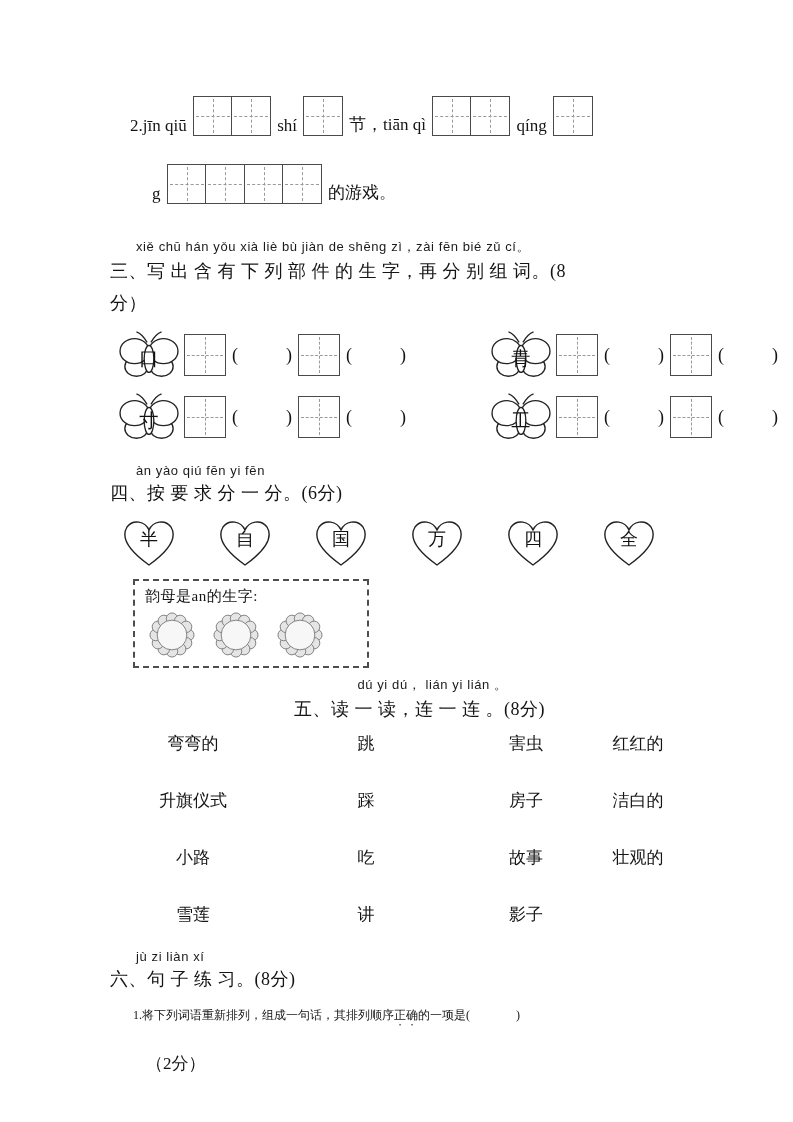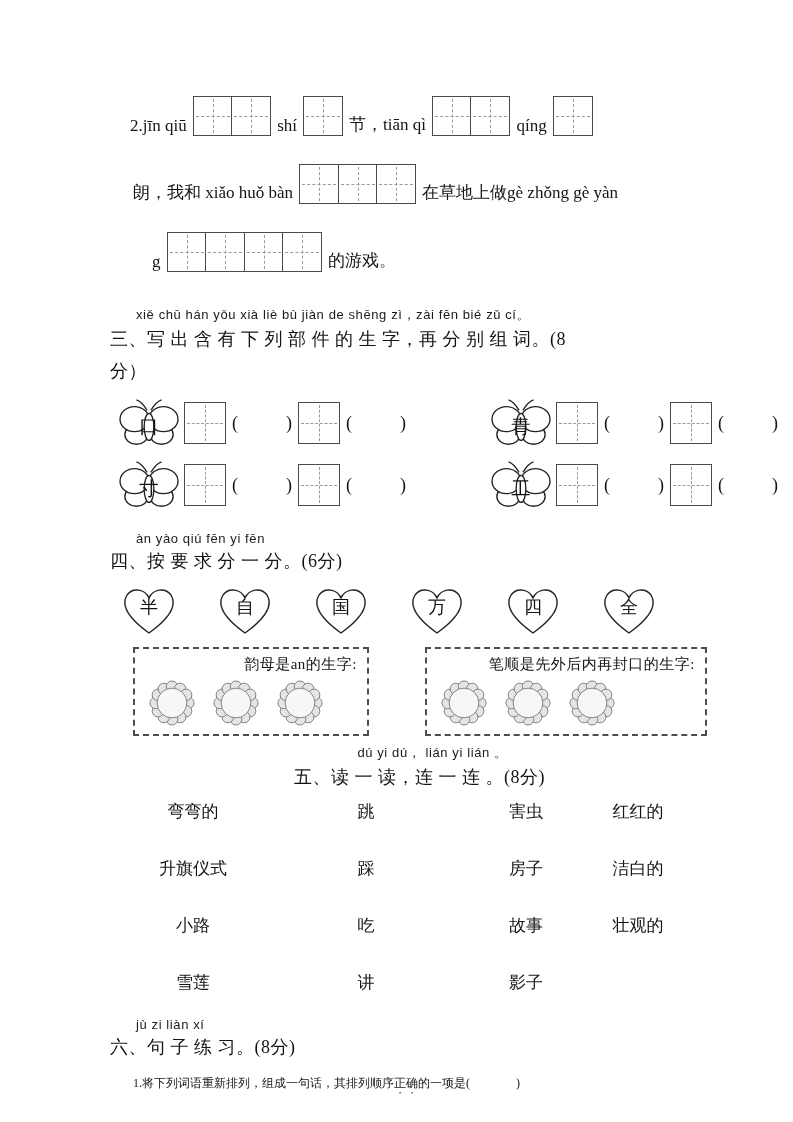--- a/index.html
+++ b/index.html
@@ -47,21 +47,21 @@
   .bf-unit { display:flex; align-items:center; gap:4px; }
   .bf-unit .cell { width:42px; height:42px; }
   .paren { font-size:18px; padding:0 2px; }
   .paren-gap { display:inline-block; width:36px; height:20px; }
   .bf-char, .heart-char {
     font-family:"Liberation Serif", serif; fill:#111;
   }
   .bf-char { font-size:20px; }
   .heart-char { font-size:18px; }
   .hearts-row { display:flex; gap:34px; margin-top:10px; margin-left:8px; }
-  .sort-boxes { display:flex; gap:56px; margin-top:8px; margin-left:23px;text-align:right; }
+  .sort-boxes { display:flex; gap:56px; margin-top:8px; margin-left:23px; }
   .sort-box { border:2px dashed #4d4d4d; padding:6px 10px 8px; background:#fff; }
   .sort-box.left { width:236px; }
   .sort-box.right { width:282px; }
   .sort-label { font-size:15px; letter-spacing:0.5px; }
   .flowers { display:flex; gap:18px; margin-top:6px; margin-left:4px; }
   .match-grid {
     display:grid;
     grid-template-columns:120px 226px 94px 130px;
     row-gap:32px;
     margin-left:23px; margin-top:10px;
@@ -118,29 +118,20 @@
       <span>节，tiān qì</span>
       <span class="boxes">
           <i class="cell"></i>
           <i class="cell"></i>
         </span>
       <span>qíng</span>
       <span class="boxes">
           <i class="cell"></i>
         </span>
     </div>
-    <div class="flex-row mt26" style="margin-left:23px;">
-      <span>朗，我和 xiǎo huǒ bàn</span>
-      <span class="boxes">
-          <i class="cell"></i>
-          <i class="cell"></i>
-          <i class="cell"></i>
-        </span>
-      <span>在草地上做gè zhǒng gè yàn</span>
-    </div>
     <div class="flex-row mt26" style="margin-left:42px;">
       <span>g</span>
       <span class="boxes">
           <i class="cell"></i>
           <i class="cell"></i>
           <i class="cell"></i>
           <i class="cell"></i>
         </span>
       <span>的游戏。</span>
     </div>
@@ -285,34 +276,20 @@
               <use href="#flower"></use>
             </svg>
           <svg viewBox="0 0 48 48" width="46" height="46">
               <use href="#flower"></use>
             </svg>
           <svg viewBox="0 0 48 48" width="46" height="46">
               <use href="#flower"></use>
             </svg>
         </div>
       </div>
-      <div class="sort-box right">
-        <div class="sort-label">笔顺是先外后内再封口的生字:</div>
-        <div class="flowers">
-          <svg viewBox="0 0 48 48" width="46" height="46">
-              <use href="#flower"></use>
-            </svg>
-          <svg viewBox="0 0 48 48" width="46" height="46">
-              <use href="#flower"></use>
-            </svg>
-          <svg viewBox="0 0 48 48" width="46" height="46">
-              <use href="#flower"></use>
-            </svg>
-        </div>
-      </div>
     </div>
   </div>
 
   <div class="sec5">
     <div class="pinyin">dú yi dú， lián yi lián 。</div>
     <div class="sec-title">五、读 一 读，连 一 连 。(8分)</div>
 
     <div class="match-grid">
       <span>弯弯的</span>
       <span>跳</span>

